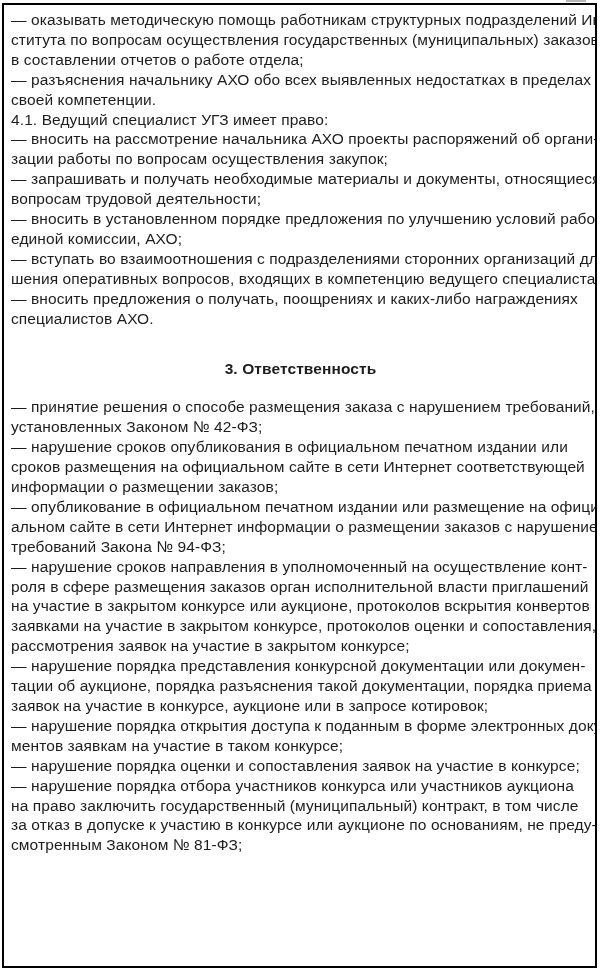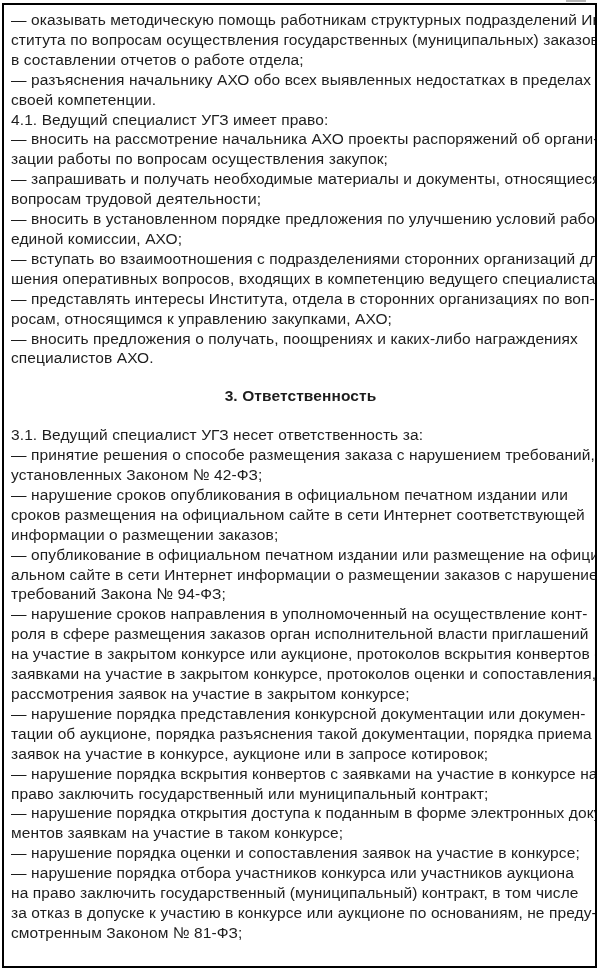--- a/index.html
+++ b/index.html
@@ -35,21 +35,21 @@
     letter-spacing: 0.1px;
   }
   .para {
     white-space: pre; 
     margin: 0;
   }
   .heading {
     white-space: pre;
     font-weight: bold;
     text-align: center;
-    margin: 18px 0 19px 0;
+    margin: 30px 0 19px 0;
   }
   .scan-artifact {
     position: absolute;
     top: 0;
     right: 14px;
     width: 20px;
     height: 2px;
     background: #b5b5b5;
   }
 </style>
@@ -67,44 +67,39 @@
 своей компетенции.</div>
         <div class="para">4.1. Ведущий специалист УГЗ имеет право:</div>
         <div class="para">— вносить на рассмотрение начальника АХО проекты распоряжений об органи-
 зации работы по вопросам осуществления закупок;</div>
         <div class="para">— запрашивать и получать необходимые материалы и документы, относящиеся к
 вопросам трудовой деятельности;</div>
         <div class="para">— вносить в установленном порядке предложения по улучшению условий работы
 единой комиссии, АХО;</div>
         <div class="para">— вступать во взаимоотношения с подразделениями сторонних организаций для ре-
 шения оперативных вопросов, входящих в компетенцию ведущего специалиста УГЗ;</div>
-        <div class="para">— представлять интересы Института, отдела в сторонних организациях по воп-
-росам, относящимся к управлению закупками, АХО;</div>
         <div class="para">— вносить предложения о получать, поощрениях и каких-либо награждениях
 специалистов АХО.</div>
         <div class="heading">3. Ответственность</div>
-        <div class="para">3.1. Ведущий специалист УГЗ несет ответственность за:</div>
         <div class="para">— принятие решения о способе размещения заказа с нарушением требований,
 установленных Законом № 42-ФЗ;</div>
         <div class="para">— нарушение сроков опубликования в официальном печатном издании или
 сроков размещения на официальном сайте в сети Интернет соответствующей
 информации о размещении заказов;</div>
         <div class="para">— опубликование в официальном печатном издании или размещение на офици-
 альном сайте в сети Интернет информации о размещении заказов с нарушением
 требований Закона № 94-ФЗ;</div>
         <div class="para">— нарушение сроков направления в уполномоченный на осуществление конт-
 роля в сфере размещения заказов орган исполнительной власти приглашений
 на участие в закрытом конкурсе или аукционе, протоколов вскрытия конвертов с
 заявками на участие в закрытом конкурсе, протоколов оценки и сопоставления,
 рассмотрения заявок на участие в закрытом конкурсе;</div>
         <div class="para">— нарушение порядка представления конкурсной документации или докумен-
 тации об аукционе, порядка разъяснения такой документации, порядка приема
 заявок на участие в конкурсе, аукционе или в запросе котировок;</div>
-        <div class="para">— нарушение порядка вскрытия конвертов с заявками на участие в конкурсе на
-право заключить государственный или муниципальный контракт;</div>
         <div class="para">— нарушение порядка открытия доступа к поданным в форме электронных доку-
 ментов заявкам на участие в таком конкурсе;</div>
         <div class="para">— нарушение порядка оценки и сопоставления заявок на участие в конкурсе;</div>
         <div class="para">— нарушение порядка отбора участников конкурса или участников аукциона
 на право заключить государственный (муниципальный) контракт, в том числе
 за отказ в допуске к участию в конкурсе или аукционе по основаниям, не преду-
 смотренным Законом № 81-ФЗ;</div>
       </div>
   </div>
 </div>

